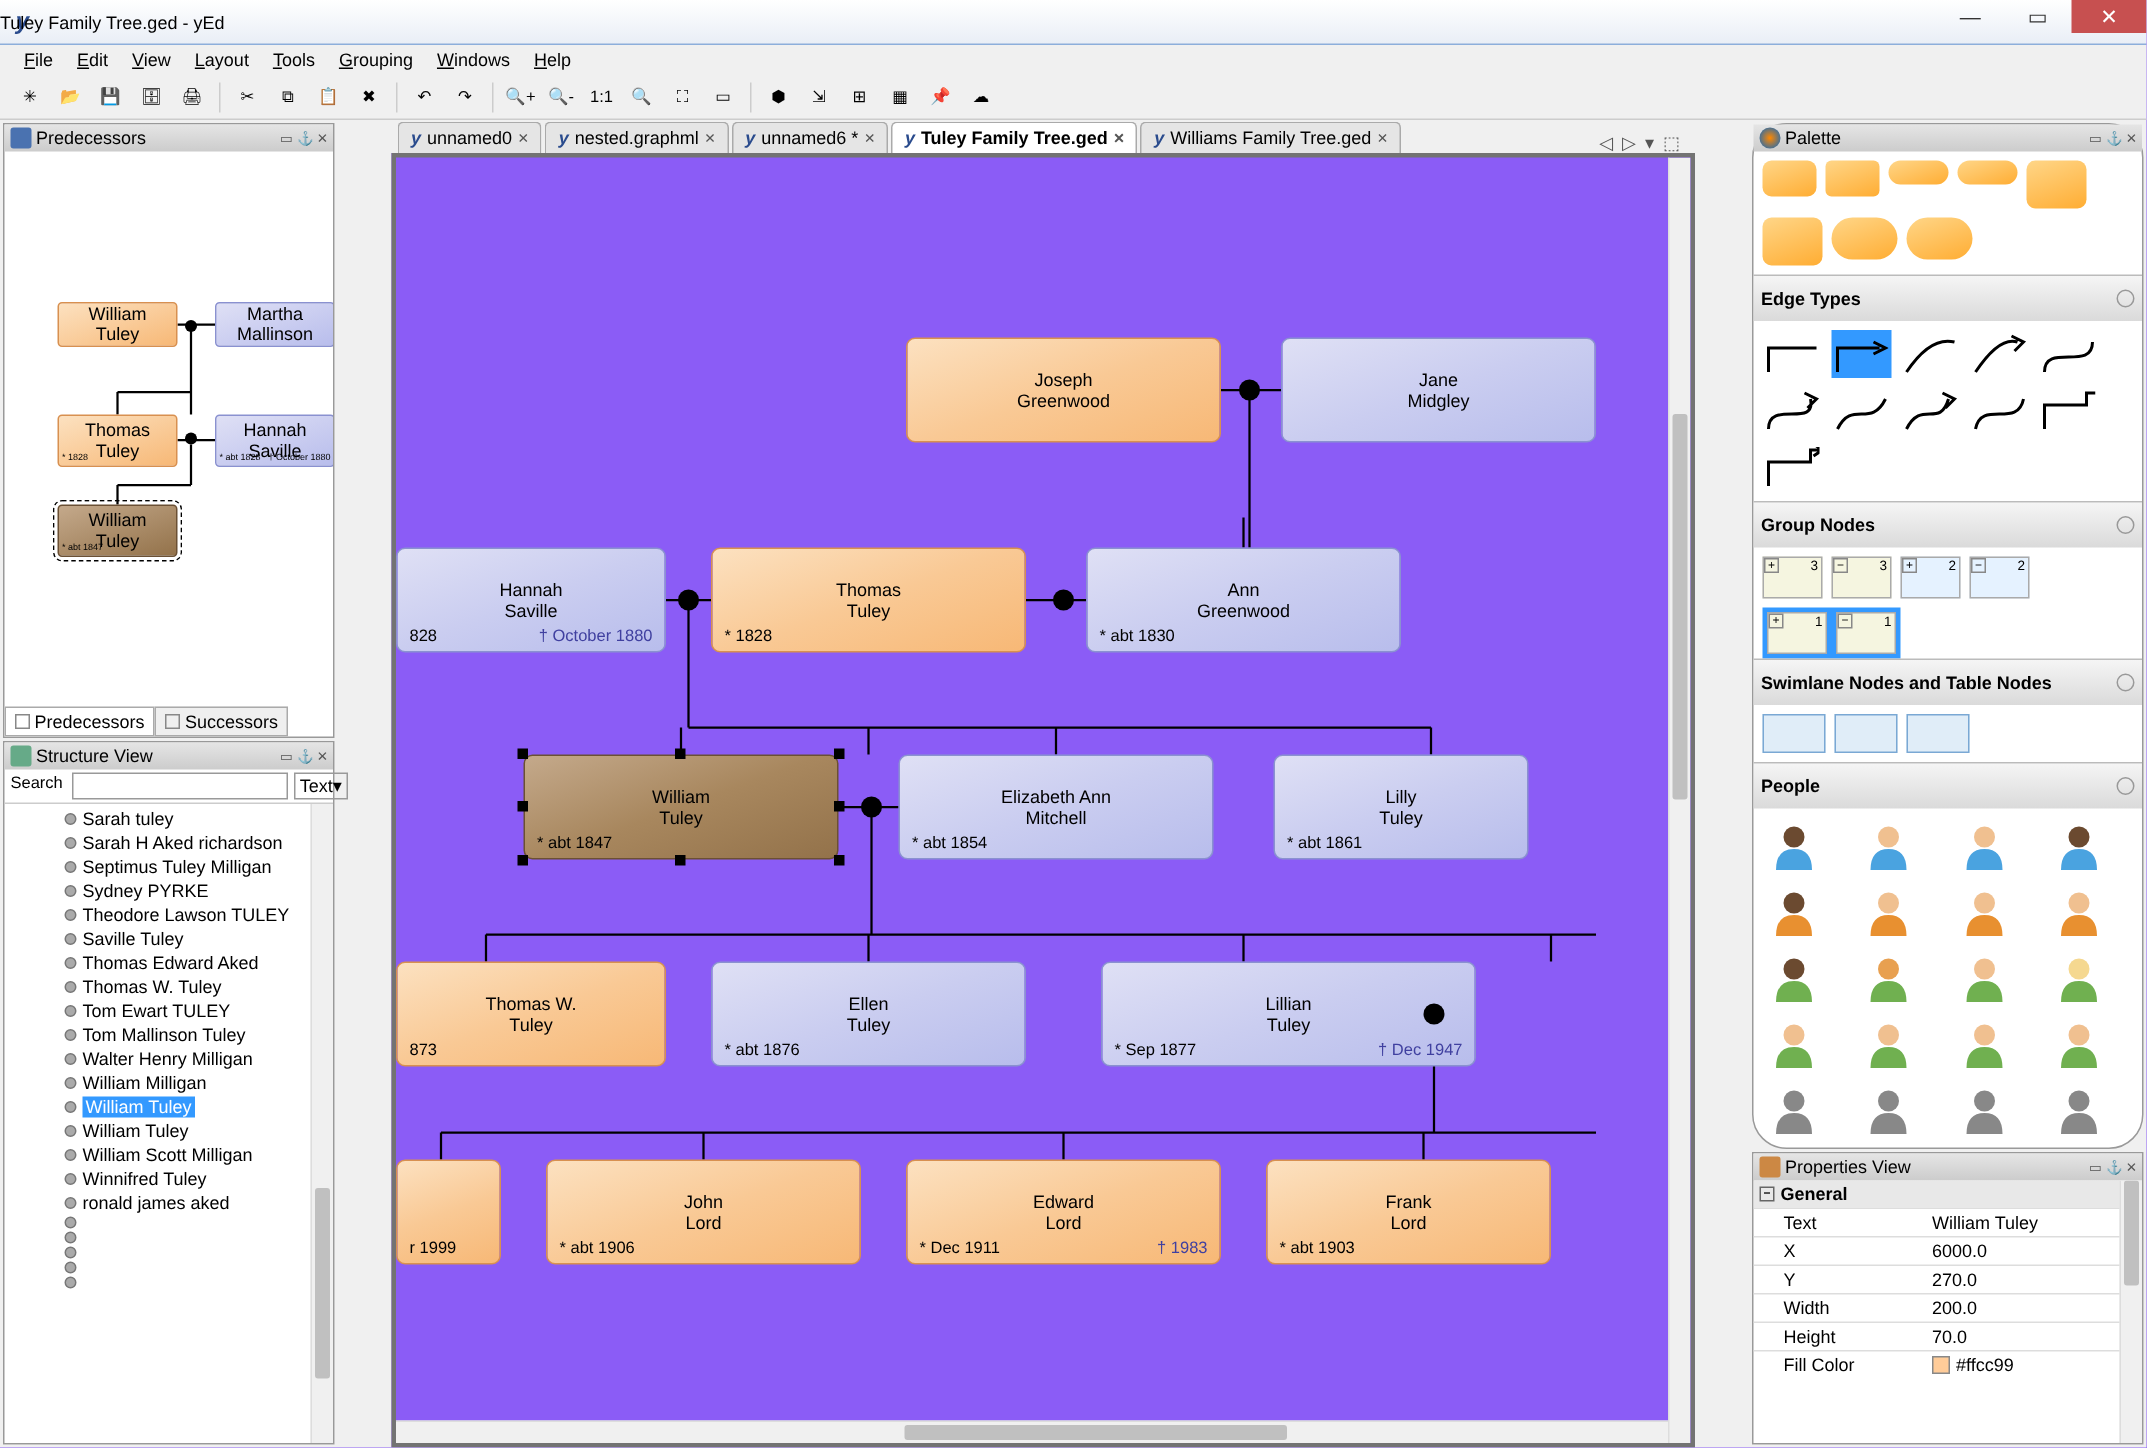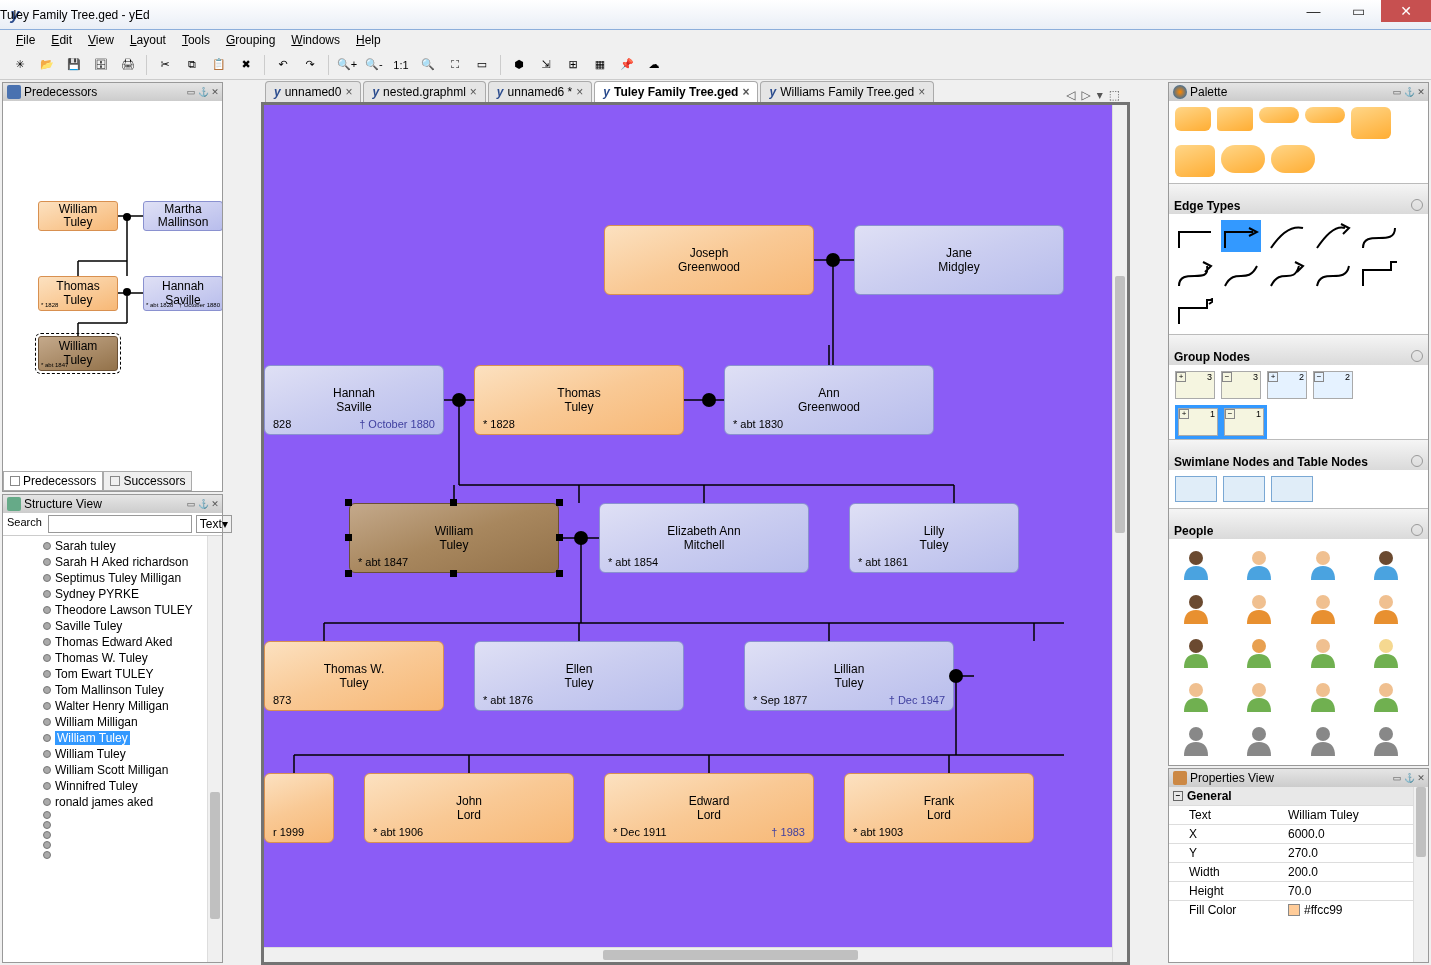--- a/index.html
+++ b/index.html
@@ -26,21 +26,21 @@
 .left-col { width: 225px; display: flex; flex-direction: column; gap: 2px; padding: 2px; }
 .right-col { width: 265px; display: flex; flex-direction: column; gap: 2px; padding: 2px; }
 .center-col { flex: 1; display: flex; flex-direction: column; background: #f0f0f0; }
 
 .panel { border: 1px solid #999; background: #fff; display: flex; flex-direction: column; }
 .panel-head { height: 18px; background: linear-gradient(#e5e5e5,#cccccc); display:flex; align-items:center; padding: 0 4px; font-size: 11px; color: #000; position: relative; }
 .panel-head .icon { width: 14px; height: 14px; display:inline-block; margin-right:3px; }
 .panel-head .controls { position: absolute; right: 2px; display:flex; gap:2px; }
 .panel-head .controls span { font-size: 9px; color:#555; width:10px; text-align:center; cursor: default; }
 .panel-body { flex:1; overflow:auto; position: relative; }
-.section-head { height: 16px; background: linear-gradient(#f5f5f5,#dadada); padding: 15px 5px; font-size: 11px; font-weight: bold; display:flex; align-items:flex-start; justify-content: space-between; border-top: 1px solid #bbb; }
+.section-head { height: 16px; background: linear-gradient(#f5f5f5,#dadada); padding: 15px 5px; font-size: 11px; font-weight: bold; display:flex; align-items:center; justify-content: space-between; border-top: 1px solid #bbb; }
 .section-head .circ { width:12px;height:12px;border:1px solid #999;border-radius:50%; }
 
 .tabbar-bottom { height: 20px; display:flex; }
 .tabbar-bottom .tab { flex: 0 0 auto; padding: 2px 6px; font-size: 11px; border: 1px solid #aaa; background: #efefef; display: flex; align-items:center; gap:3px; }
 .tabbar-bottom .tab.active { background: #fff; }
 .mini-icon { width:10px; height:10px; border:1px solid #888; display:inline-block; }
 
 .struct-search { display:flex; border-bottom: 1px solid #ccc; }
 .struct-search .lbl { padding:3px 4px; font-size:11px; }
 .struct-search input { flex:1; border: 1px solid #999; font-size:11px; height: 18px; margin: 2px; }
@@ -457,21 +457,21 @@
           <div class="node orange" style="left: 0px; top: 536px; width: 180px; height: 70px;">
             <div>Thomas W.</div>
             <div>Tuley</div>
             <div class="sub">873</div>
           </div>
           <div class="node purple" style="left: 210px; top: 536px; width: 210px; height: 70px;">
             <div>Ellen</div>
             <div>Tuley</div>
             <div class="sub">* abt 1876</div>
           </div>
-          <div class="node purple" style="left: 480px; top: 536px; width: 210px; height: 70px;">
+          <div class="node purple" style="left: 470px; top: 536px; width: 250px; height: 70px;">
             <div>Lillian</div>
             <div>Tuley</div>
             <div class="sub">* Sep 1877</div>
             <div class="sub2">† Dec 1947</div>
           </div>
           <div class="node orange" style="left: 0px; top: 668px; width: 70px; height: 70px;">
             <div class="sub">r 1999</div>
           </div>
           <div class="node orange" style="left: 100px; top: 668px; width: 210px; height: 70px;">
             <div>John</div>
@@ -498,21 +498,21 @@
       <div class="scrollbar-v">
           <div class="thumb" style="top:20%;height:30%"></div>
         </div>
       <div class="scrollbar-h">
           <div class="thumb" style="left:40%;width:30%"></div>
         </div>
     </div>
   </div>
 
   <div class="right-col">
-    <div class="panel" style="flex:1;min-height:0;">
+    <div class="panel" style="flex:1;min-height:0;border-radius:23px;">
       <div class="panel-head">
         <span class="icon" style="background:radial-gradient(#f80,#06c);border-radius:50%;"></span>
         <span>Palette</span>
         <div class="controls">
             <span>▭</span>
             <span>⚓</span>
             <span>✕</span>
           </div>
       </div>
       <div class="panel-body" style="overflow-y:auto">

